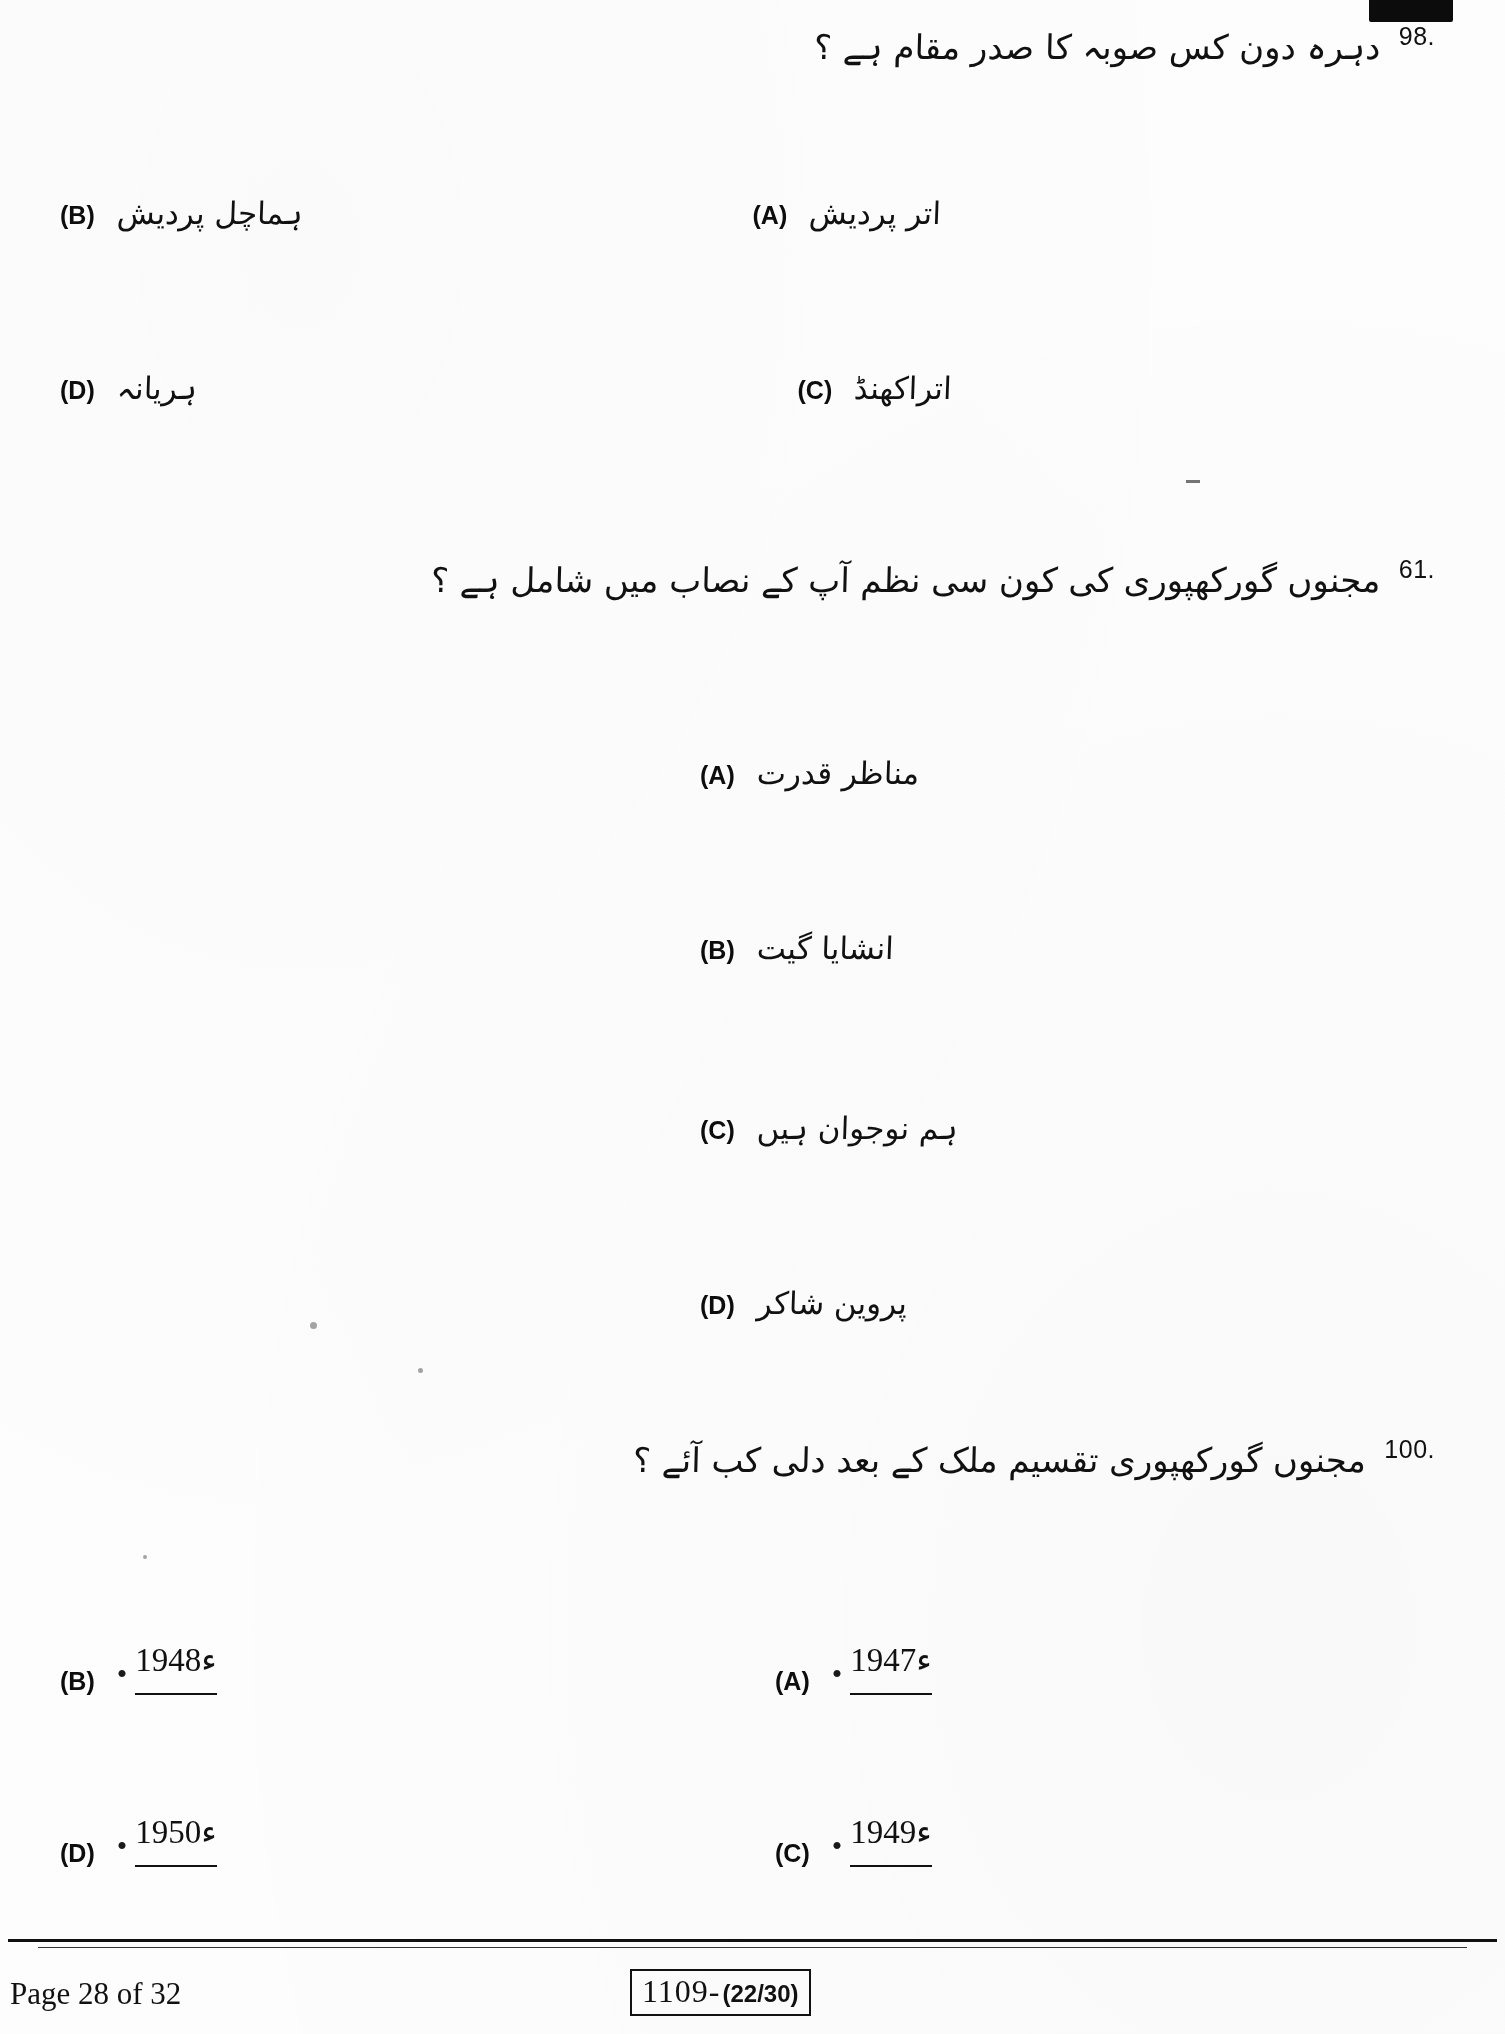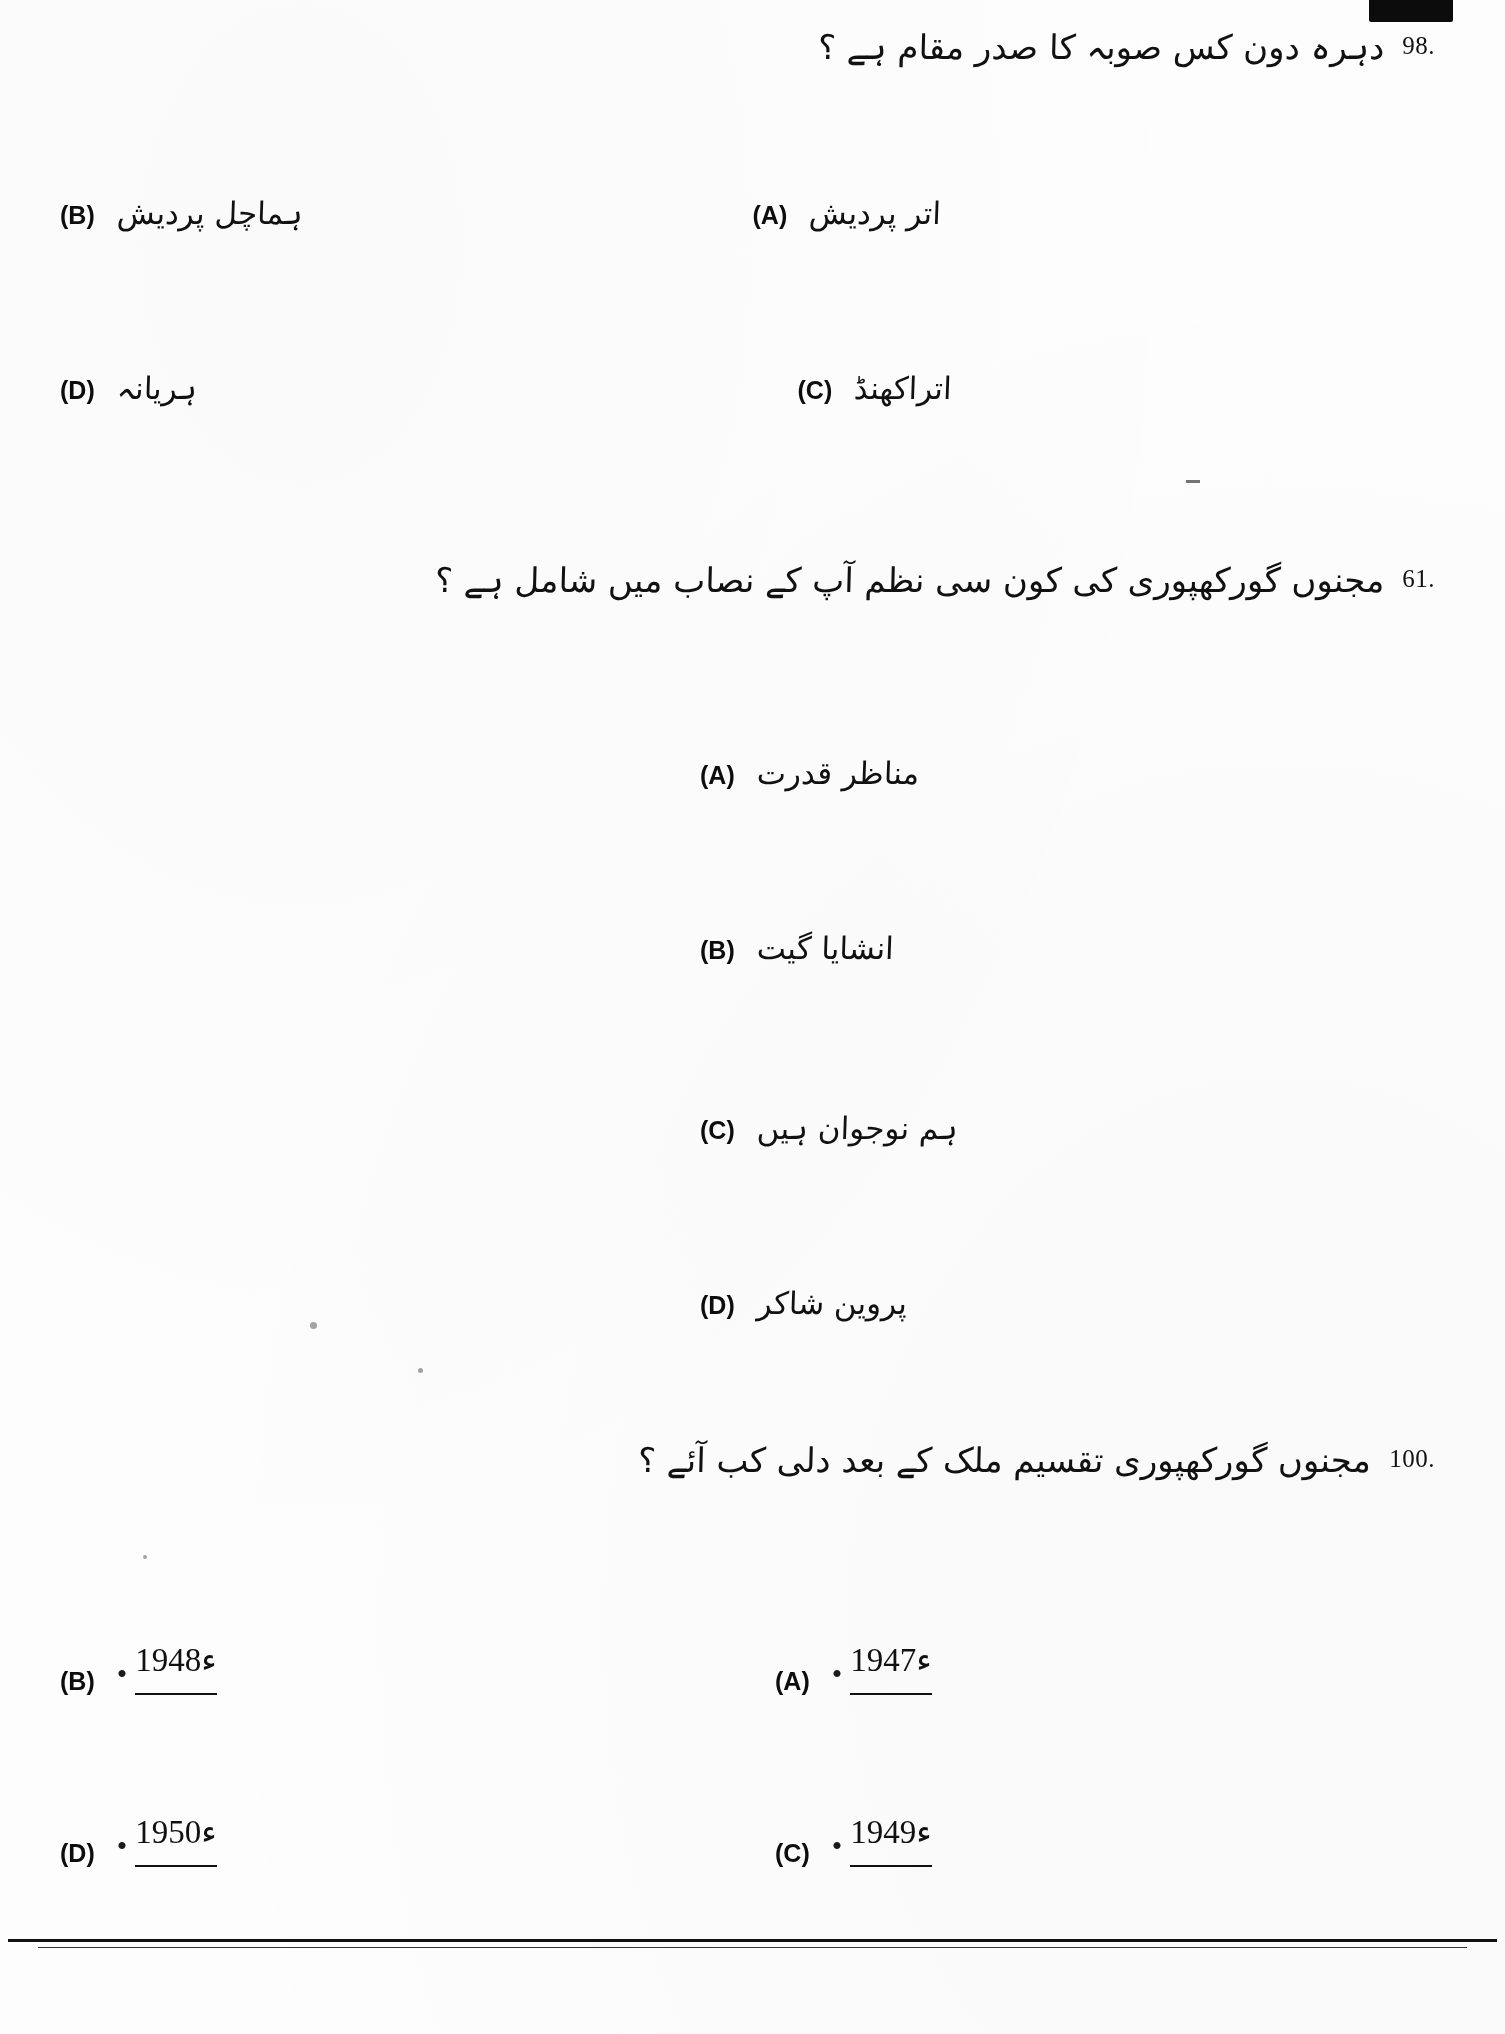--- a/index.html
+++ b/index.html
@@ -46,24 +46,24 @@
 
   .q-line {
     display: flex;
     flex-direction: row-reverse;
     align-items: flex-start;
     justify-content: flex-start;
     gap: 18px;
   }
 
   .q-num {
-    font-family: Liberation Serif, serif;
+    font-family: Liberation Sans, sans-serif;
     font-size: 25px;
     color: #111;
-    padding-top: 10px;
+    padding-top: 0;
     letter-spacing: 0.5px;
   }
 
   .q-text {
     direction: rtl;
     font-size: 34px;
     line-height: 1.5;
     color: #111;
     font-family: "DejaVu Sans", sans-serif;
     font-weight: 500;
@@ -332,14 +332,21 @@
       </div>
     </div>
   </div>
 
   <div class="speck" style="left:310px; top:1322px; width:7px; height:7px;"></div>
   <div class="speck" style="left:418px; top:1368px; width:5px; height:5px;"></div>
   <div class="speck" style="left:143px; top:1555px; width:4px; height:4px;"></div>
   <div class="dash" style="left:1186px; top:480px;"></div>
 
   <div class="footer-rule"></div>
+  <div class="footer">
+    <span class="page-label">Page 28 of 32</span>
+    <span class="code-box">
+      <span class="code-main">1109-</span>
+      <span class="code-sub">(22/30)</span>
+    </span>
+  </div>
 
 </div>
 
 </body></html>

